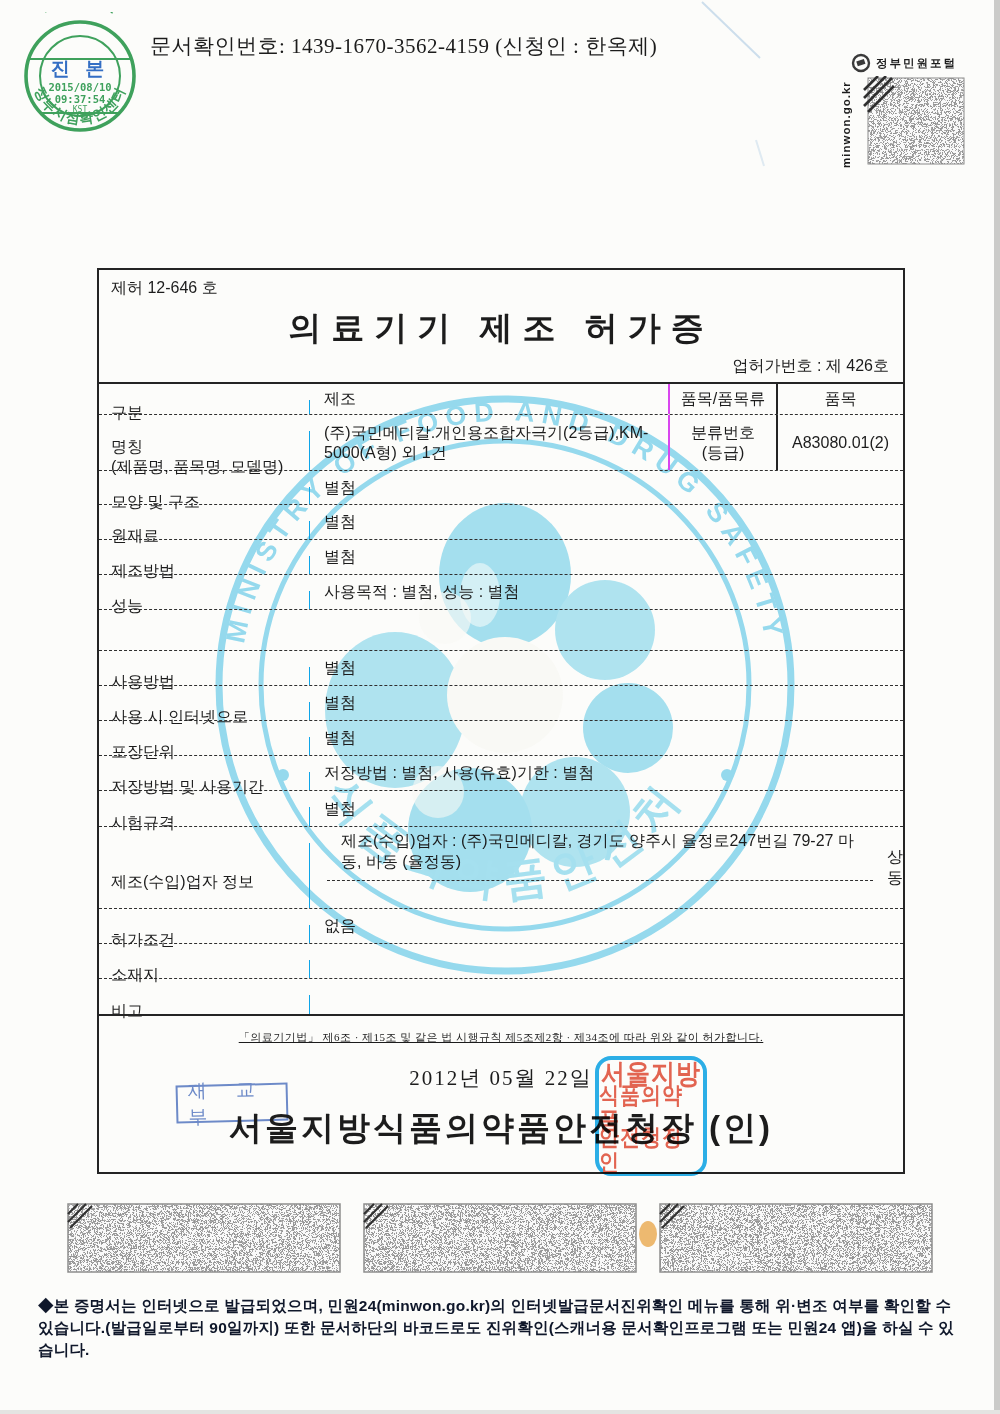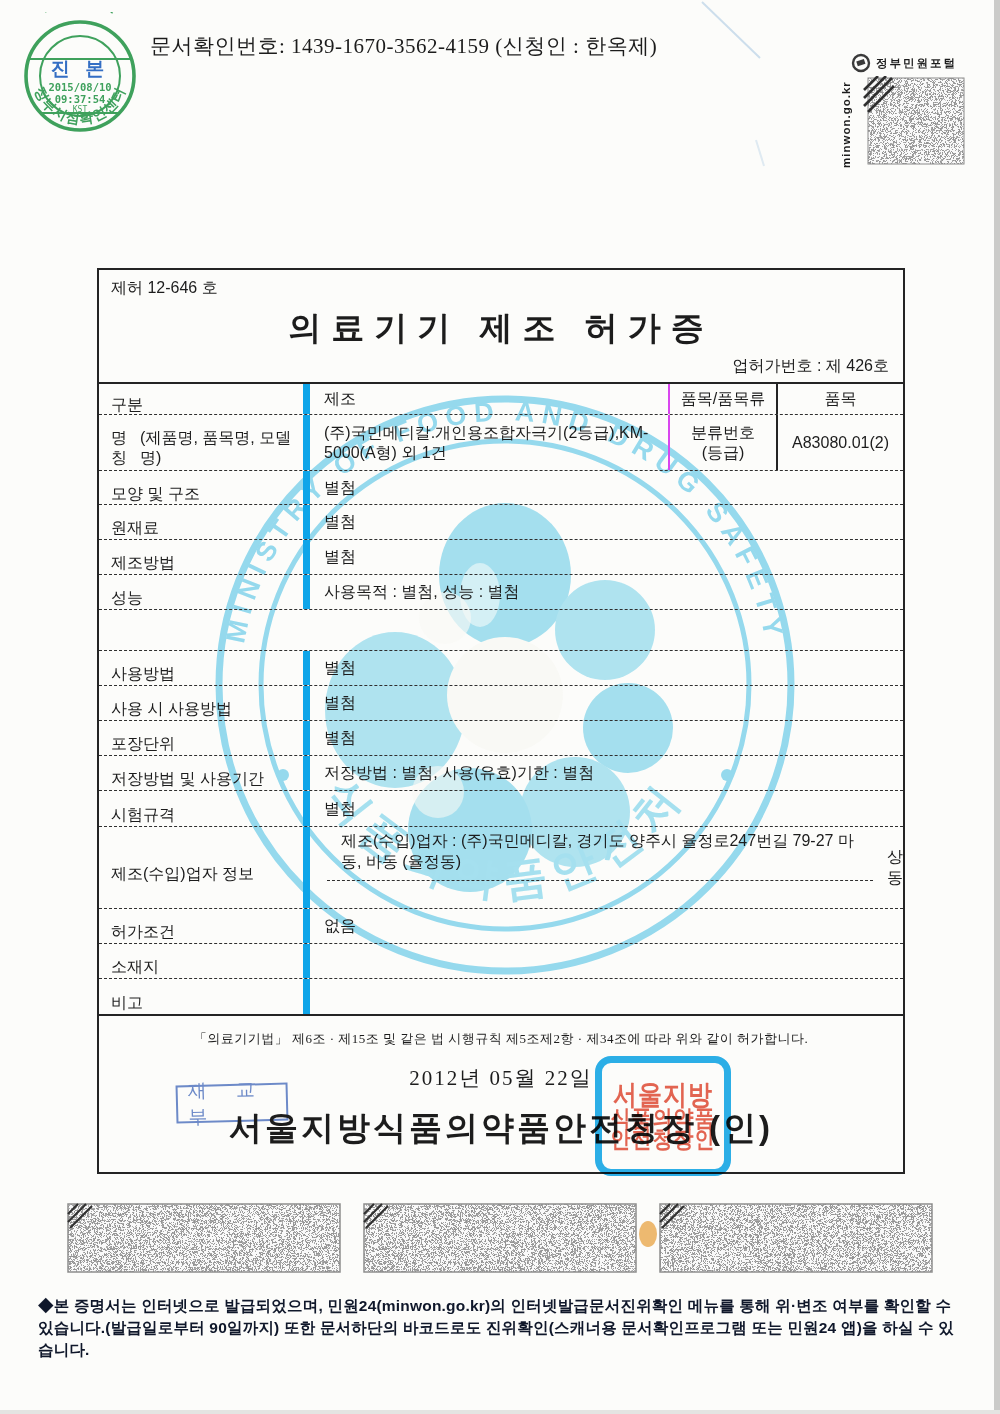--- a/index.html
+++ b/index.html
@@ -30,46 +30,46 @@
   .cert{position:absolute;left:97px;top:268px;width:808px;height:906px;border:2px solid #242424;
         box-sizing:border-box;background:transparent;}
   .cert-header{position:relative;height:114px;border-bottom:2px solid #242424;box-sizing:border-box;}
   .permit-no{position:absolute;left:12px;top:8px;font-size:16px;}
   .cert-title{position:absolute;left:0;right:0;top:36px;text-align:center;font-size:33px;
               font-weight:bold;letter-spacing:10px;}
   .license-no{position:absolute;right:14px;top:86px;font-size:16px;}
 
   .trow{display:flex;box-sizing:border-box;font-size:16px;}
   .trow + .trow, .trow-sep{border-top:1.5px dashed #2f2f2f;}
-  .tlabel{flex:0 0 211px;border-right:7px solid #0ea5e9;padding:13px 6px 0 12px;display:flex;
-          align-items:center;box-sizing:border-box;}
+  .tlabel{flex:0 0 211px;border-right:1px solid #0ea5e9;padding:13px 6px 0 12px;display:flex;
+          align-items:center;box-sizing:border-box;margin-top:16px;}
   .tvalue{flex:1;padding:0 8px 0 14px;display:flex;align-items:center;box-sizing:border-box;line-height:1.25;}
   .tcol3{flex:0 0 108px;border-left:2px solid #d946ef;display:flex;flex-direction:column;
          align-items:center;justify-content:center;text-align:center;box-sizing:border-box;line-height:1.2;}
   .tcol4{flex:0 0 127px;border-left:2px solid #242424;display:flex;align-items:center;
          justify-content:center;box-sizing:border-box;}
-  .two-line{flex-direction:row;align-items:flex-start;justify-content:center;display:flex;line-height:1.25;}
+  .two-line{flex-direction:column;align-items:flex-start;justify-content:center;display:flex;line-height:1.25;}
   .maker-vals{flex:1;display:flex;flex-direction:row;box-sizing:border-box;padding-left:17px;}
   .maker-line1{height:54px;border-bottom:1.5px dashed #2f2f2f;padding:4px 10px 0 14px;
                line-height:1.3;box-sizing:border-box;}
   .maker-line2{flex:1;display:flex;align-items:center;padding-left:14px;}
 
   
   .stmt{position:relative;height:158px;border-top:2px solid #242424;box-sizing:border-box;}
   .stmt-law{position:absolute;left:0;right:0;top:14px;text-align:center;
-            font-family:"Liberation Serif",serif;font-size:13px;letter-spacing:.5px;}
+            font-family:"Liberation Serif",serif;font-size:11px;letter-spacing:.5px;text-decoration:underline;}
   .stmt-date{position:absolute;left:0;right:0;top:48px;text-align:center;
              font-family:"Liberation Serif",serif;font-size:21px;letter-spacing:2px;}
   .issuer{position:absolute;left:0;right:0;top:90px;text-align:center;font-size:33px;
           letter-spacing:3px;font-weight:700;}
   .reissue-stamp{position:absolute;left:77px;top:68px;width:112px;height:38px;border:2px solid #4a6fc0;
                  color:#4a6fc0;font-size:19px;letter-spacing:12px;display:flex;align-items:center;
                  justify-content:center;padding-left:10px;box-sizing:border-box;opacity:.8;
                  transform:rotate(-1.5deg);mix-blend-mode:multiply;}
-  .red-seal{position:absolute;left:496px;top:40px;width:136px;height:120px;border:7px solid #0ea5e9;
+  .red-seal{position:absolute;left:496px;top:40px;width:112px;height:120px;border:4px solid #0ea5e9;
             border-radius:16px;box-sizing:border-box;display:flex;flex-direction:column;
             align-items:center;justify-content:center;color:#e2503a;mix-blend-mode:multiply;
             opacity:.88;filter:blur(.3px);}
   .red-seal div{font-weight:bold;line-height:1.05;letter-spacing:1px;transform:scaleY(1.15);}
   .seal-r1{font-size:24px;}
   .seal-r2,.seal-r3{font-size:20px;}
 
   
   .bc-row{position:absolute;left:0;top:1198px;}
   .footer-note{position:absolute;left:38px;top:1295px;width:926px;font-size:15.5px;
@@ -216,21 +216,21 @@
       <div class="tvalue">사용목적 : 별첨, 성능 : 별첨</div>
     </div>
     <div class="trow" style="height:41px">
       <div class="tvalue"></div>
     </div>
     <div class="trow" style="height:35px">
       <div class="tlabel">사용방법</div>
       <div class="tvalue">별첨</div>
     </div>
     <div class="trow" style="height:35px">
-      <div class="tlabel">사용 시 사용방법</div>
+      <div class="tlabel">사용 시 인터넷으로</div>
       <div class="tvalue">별첨</div>
     </div>
     <div class="trow" style="height:35px">
       <div class="tlabel">포장단위</div>
       <div class="tvalue">별첨</div>
     </div>
     <div class="trow" style="height:35px">
       <div class="tlabel">저장방법 및 사용기간</div>
       <div class="tvalue">저장방법 : 별첨, 사용(유효)기한 : 별첨</div>
     </div>

